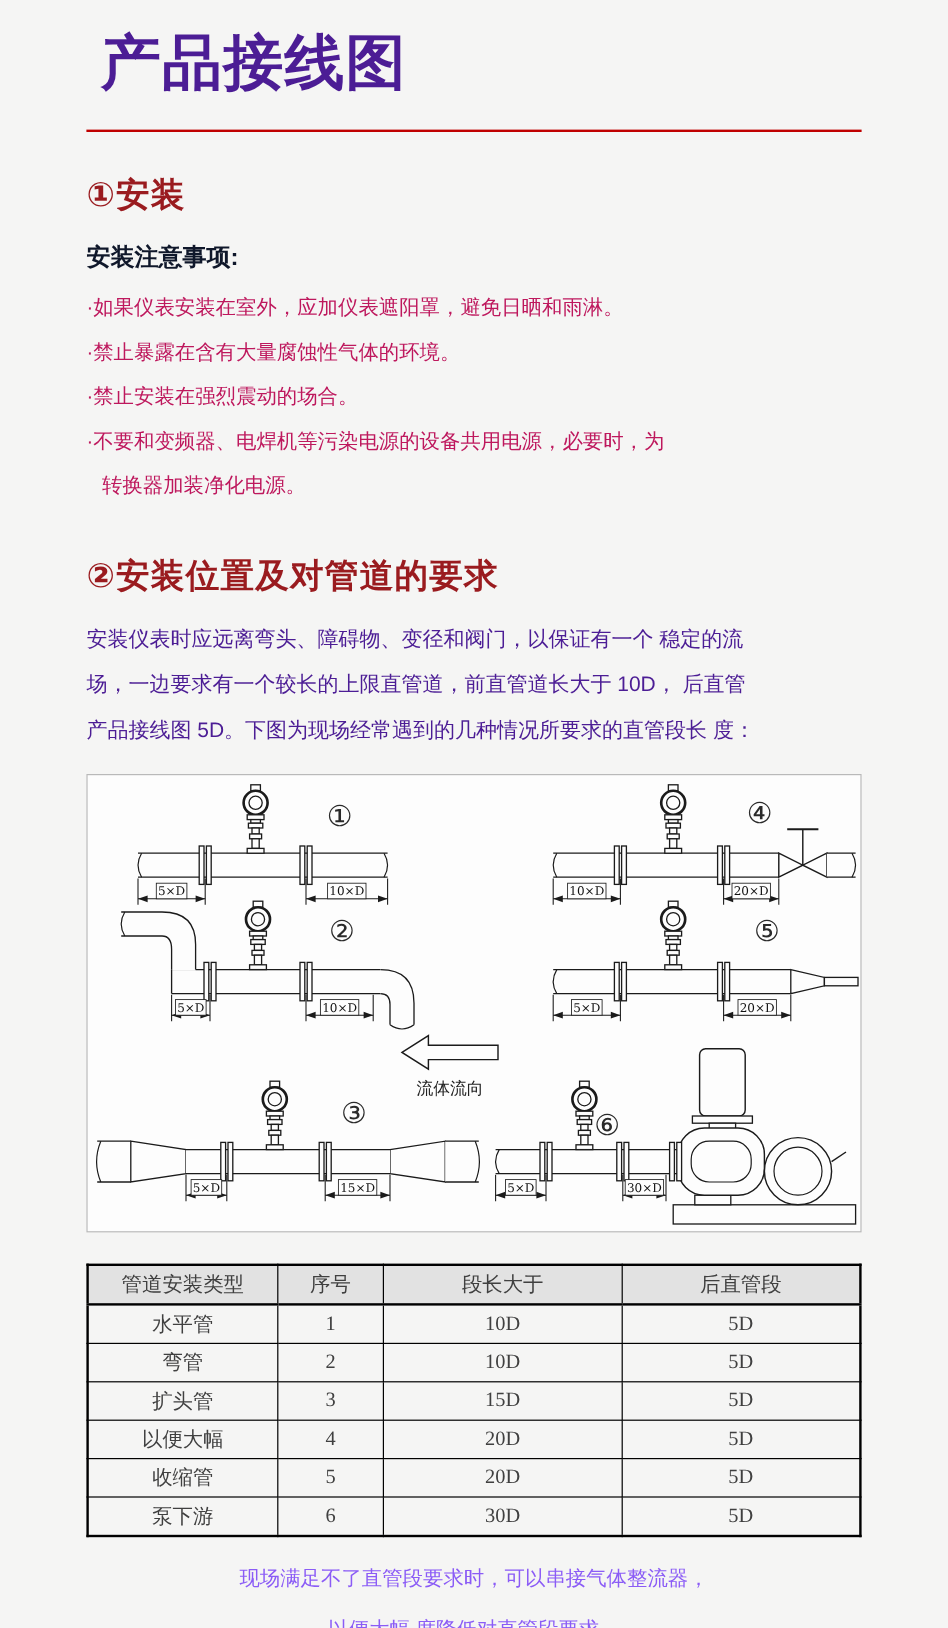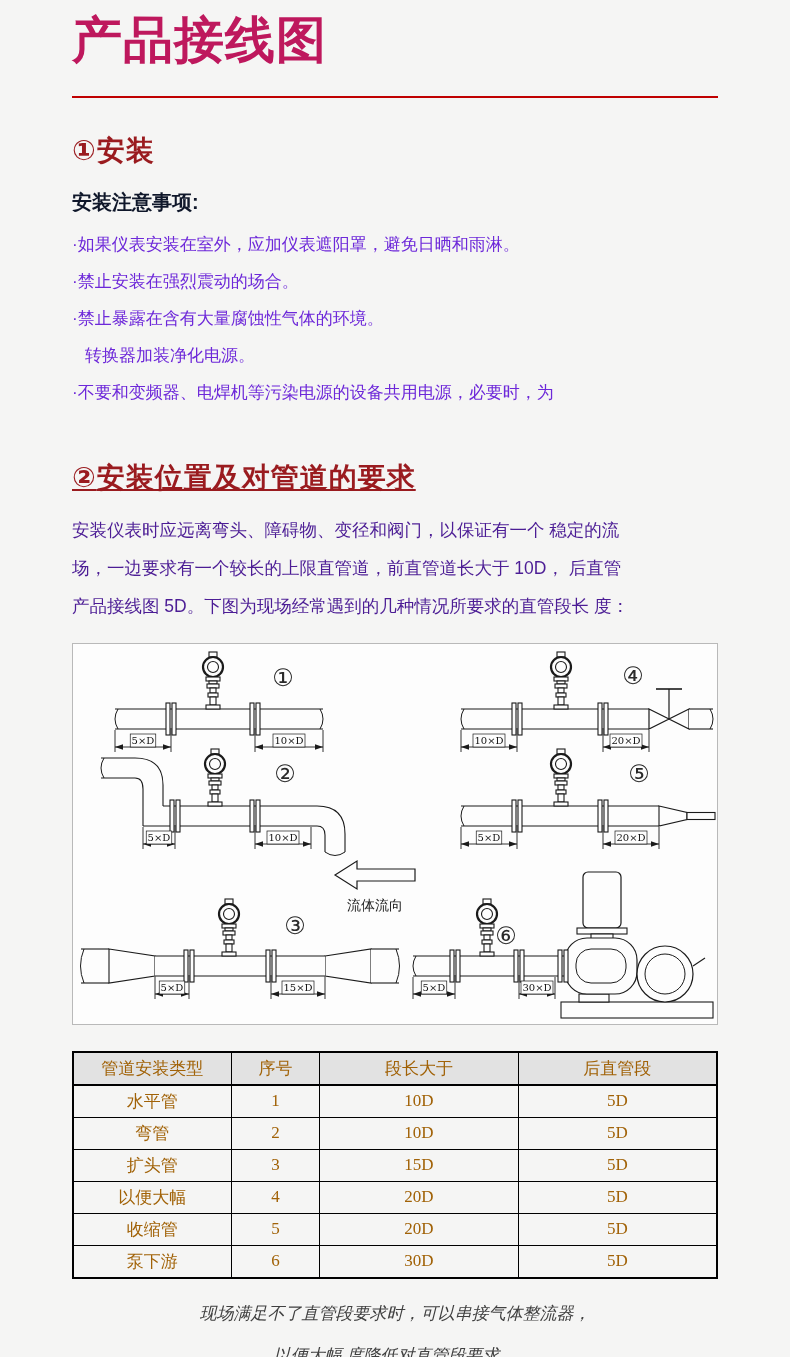--- a/index.html
+++ b/index.html
@@ -4,73 +4,73 @@
 <style>
   html,body{margin:0;padding:0;}
   body{
     width:790px;height:1357px;overflow:hidden;
     background:#f5f5f4;
     font-family:"Liberation Sans","DejaVu Sans",sans-serif;
     color:#333;
   }
   .page{box-sizing:border-box;width:790px;padding:12px 72px 0 72px;}
   h1.page-title{
-    margin:0;font-size:50px;line-height:1.15;font-weight:700;
-    color:#be185d;letter-spacing:1px;
+    margin:12px;font-size:50px;line-height:1.15;font-weight:700;
+    color:#4c1d95;letter-spacing:1px;
   }
   .title-rule{height:2px;background:var(--accent-red,#c00000);margin-top:26px;}
   h2.sec-h{
     margin:36px 0 0 0;font-size:28px;line-height:1.2;font-weight:700;
     color:var(--heading-red,#9a1b1f);letter-spacing:1px;
   }
-  h2.sec-h.pos{margin-top:50px;text-decoration:underline;}
+  h2.sec-h.pos{margin-top:40px;}
   h3.notes-title{margin:22px 0 0 0;font-size:20px;font-weight:700;color:#0f172a;}
   #install-notes{margin-top:10px;}
-  .note-line{font-size:17px;line-height:37px;color:#6d28d9;}
+  .note-line{font-size:17px;line-height:37px;color:#be185d;}
   .note-line.cont{padding-left:13px;}
   #position-paragraph{margin-top:16px;}
   .para-line{font-size:17.5px;line-height:38px;color:#4c1d95;}
   .diagram-box{
     margin-top:18px;width:644px;height:380px;
     background:#fdfdfd;border:1px solid #b9b9b9;
   }
   table.req{
     margin-top:26px;width:646px;border-collapse:collapse;
     border:2px solid #000;
     font-family:"Liberation Serif","DejaVu Serif",serif;
   }
   table.req th,table.req td{
     border:1px solid #000;height:31px;padding:0 2px;
-    text-align:center;font-size:17px;font-weight:400;color:#a16207;
+    text-align:center;font-size:17px;font-weight:400;color:#404040;
   }
   table.req th{background:#e2e2e2;border-bottom:2px solid #000;}
   table.req th:nth-child(1),table.req td:nth-child(1){width:158px;}
   table.req th:nth-child(2),table.req td:nth-child(2){width:86px;}
   table.req th:nth-child(3),table.req td:nth-child(3){width:200px;}
   table.req th:nth-child(4),table.req td:nth-child(4){width:200px;}
   .footer-note{margin-top:14px;text-align:center;}
-  .footer-line{font-size:17px;line-height:42px;color:#404040;font-style:italic;}
+  .footer-line{font-size:17px;line-height:42px;color:#8b5cf6;}
 </style>
 </head>
 <body>
 
 <div class="page">
 
   <h1 class="page-title">产品接线图</h1>
   <div class="title-rule"></div>
 
   <section>
     <h2 class="sec-h"><span>①</span><span>安装</span></h2>
     <h3 class="notes-title">安装注意事项:</h3>
     <div id="install-notes">
         <div class="note-line">·如果仪表安装在室外，应加仪表遮阳罩，避免日晒和雨淋。</div>
+        <div class="note-line">·禁止暴露在含有大量腐蚀性气体的环境。</div>
         <div class="note-line">·禁止安装在强烈震动的场合。</div>
-        <div class="note-line">·禁止暴露在含有大量腐蚀性气体的环境。</div>
+        <div class="note-line">·不要和变频器、电焊机等污染电源的设备共用电源，必要时，为</div>
         <div class="note-line cont">转换器加装净化电源。</div>
-        <div class="note-line">·不要和变频器、电焊机等污染电源的设备共用电源，必要时，为</div>
       </div>
   </section>
 
   <section>
     <h2 class="sec-h pos"><span>②</span><span>安装位置及对管道的要求</span></h2>
     <div id="position-paragraph">
         <div class="para-line">安装仪表时应远离弯头、障碍物、变径和阀门，以保证有一个 稳定的流</div>
         <div class="para-line">场，一边要求有一个较长的上限直管道，前直管道长大于 10D， 后直管</div>
         <div class="para-line">产品接线图 5D。下图为现场经常遇到的几种情况所要求的直管段长 度：</div>
       </div>

